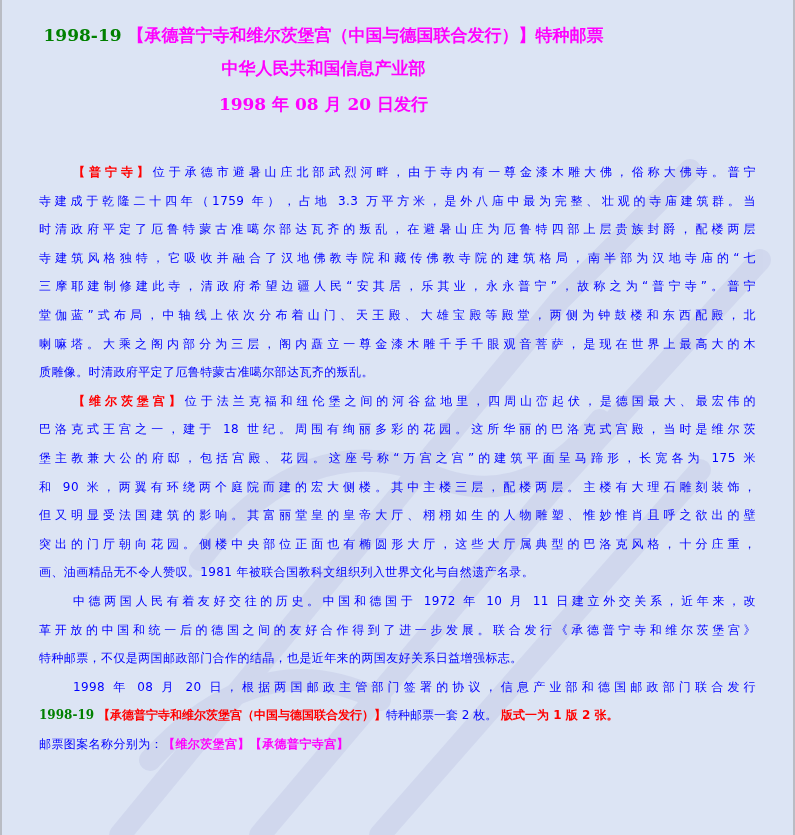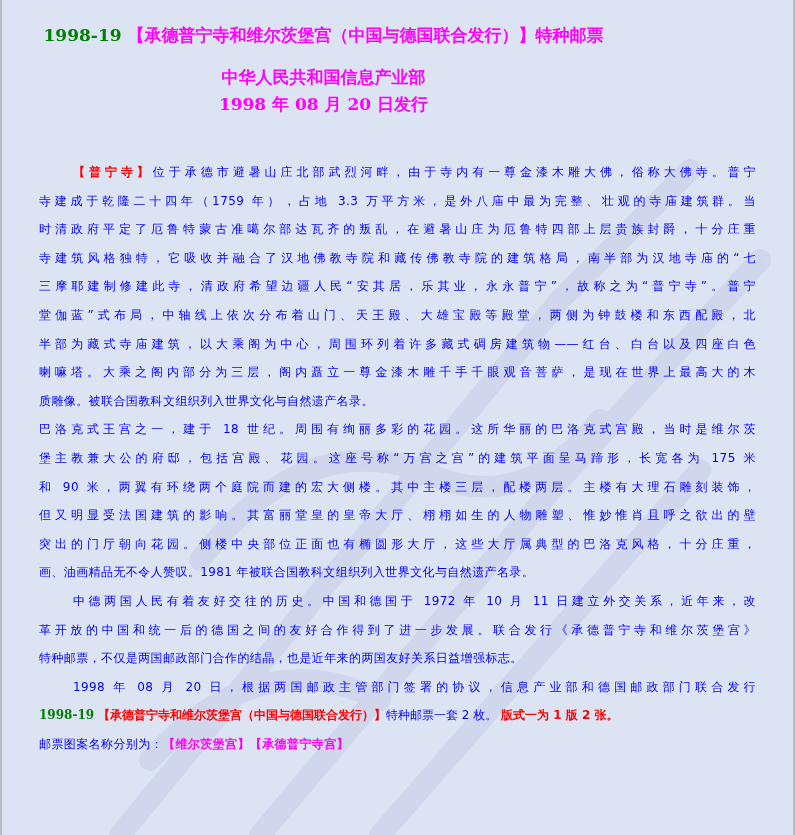--- a/index.html
+++ b/index.html
@@ -56,35 +56,35 @@
     <path d="M380 835 L700 470"></path>
     <path d="M200 560 Q300 430 420 470 Q520 520 600 420"></path>
     <path d="M150 760 Q260 640 380 700"></path>
   </g>
 </svg>
 
 <div class="title" style="top:24px">
   <span class="green">1998-19</span>
   <span class="magenta">【承德普宁寺和维尔茨堡宫（中国与德国联合发行）】特种邮票</span>
 </div>
-<div class="title" style="top:66px">中华人民共和国信息产业部</div>
+<div class="title" style="top:57px">中华人民共和国信息产业部</div>
 <div class="title" style="top:93px">1998 年 08 月 20 日发行</div>
 
 <div class="body-text">
 
   <div class="line indent"><span class="red">【普宁寺】</span><span>位于承德市避暑山庄北部武烈河畔，由于寺内有一尊金漆木雕大佛，俗称大佛寺。普宁</span></div>
   <div class="line">寺建成于乾隆二十四年（1759 年），占地 3.3 万平方米，是外八庙中最为完整、壮观的寺庙建筑群。当</div>
-  <div class="line">时清政府平定了厄鲁特蒙古准噶尔部达瓦齐的叛乱，在避暑山庄为厄鲁特四部上层贵族封爵，十分庄重</div>
+  <div class="line">时清政府平定了厄鲁特蒙古准噶尔部达瓦齐的叛乱，在避暑山庄为厄鲁特四部上层贵族封爵，配楼两层</div>
   <div class="line">寺建筑风格独特，它吸收并融合了汉地佛教寺院和藏传佛教寺院的建筑格局，南半部为汉地寺庙的“七</div>
   <div class="line">三摩耶建制修建此寺，清政府希望边疆人民“安其居，乐其业，永永普宁”，故称之为“普宁寺”。普宁</div>
   <div class="line">堂伽蓝”式布局，中轴线上依次分布着山门、天王殿、大雄宝殿等殿堂，两侧为钟鼓楼和东西配殿，北</div>
-  <div class="line">半部为藏式寺庙建筑，以大乘阁为中心，周围环列着许多藏式碉房建筑物——红台、白台以及四座白色</div>
   <div class="line">喇嘛塔。大乘之阁内部分为三层，阁内矗立一尊金漆木雕千手千眼观音菩萨，是现在世界上最高大的木</div>
-  <div class="line last">质雕像。被联合国教科文组织列入世界文化与自然遗产名录。</div>
+  <div class="line last">质雕像。时清政府平定了厄鲁特蒙古准噶尔部达瓦齐的叛乱。</div>
 
+  <div class="line indent"><span class="red">【维尔茨堡宫】</span><span>位于法兰克福和纽伦堡之间的河谷盆地里，四周山峦起伏，是德国最大、最宏伟的</span></div>
   <div class="line">巴洛克式王宫之一，建于 18 世纪。周围有绚丽多彩的花园。这所华丽的巴洛克式宫殿，当时是维尔茨</div>
   <div class="line">堡主教兼大公的府邸，包括宫殿、花园。这座号称“万宫之宫”的建筑平面呈马蹄形，长宽各为 175 米</div>
   <div class="line">和 90 米，两翼有环绕两个庭院而建的宏大侧楼。其中主楼三层，配楼两层。主楼有大理石雕刻装饰，</div>
   <div class="line">但又明显受法国建筑的影响。其富丽堂皇的皇帝大厅、栩栩如生的人物雕塑、惟妙惟肖且呼之欲出的壁</div>
   <div class="line">突出的门厅朝向花园。侧楼中央部位正面也有椭圆形大厅，这些大厅属典型的巴洛克风格，十分庄重，</div>
   <div class="line last">画、油画精品无不令人赞叹。1981 年被联合国教科文组织列入世界文化与自然遗产名录。</div>
 
   <div class="line indent">中德两国人民有着友好交往的历史。中国和德国于 1972 年 10 月 11 日建立外交关系，近年来，改</div>
   <div class="line">革开放的中国和统一后的德国之间的友好合作得到了进一步发展。联合发行《承德普宁寺和维尔茨堡宫》</div>
   <div class="line last">特种邮票，不仅是两国邮政部门合作的结晶，也是近年来的两国友好关系日益增强标志。</div>

